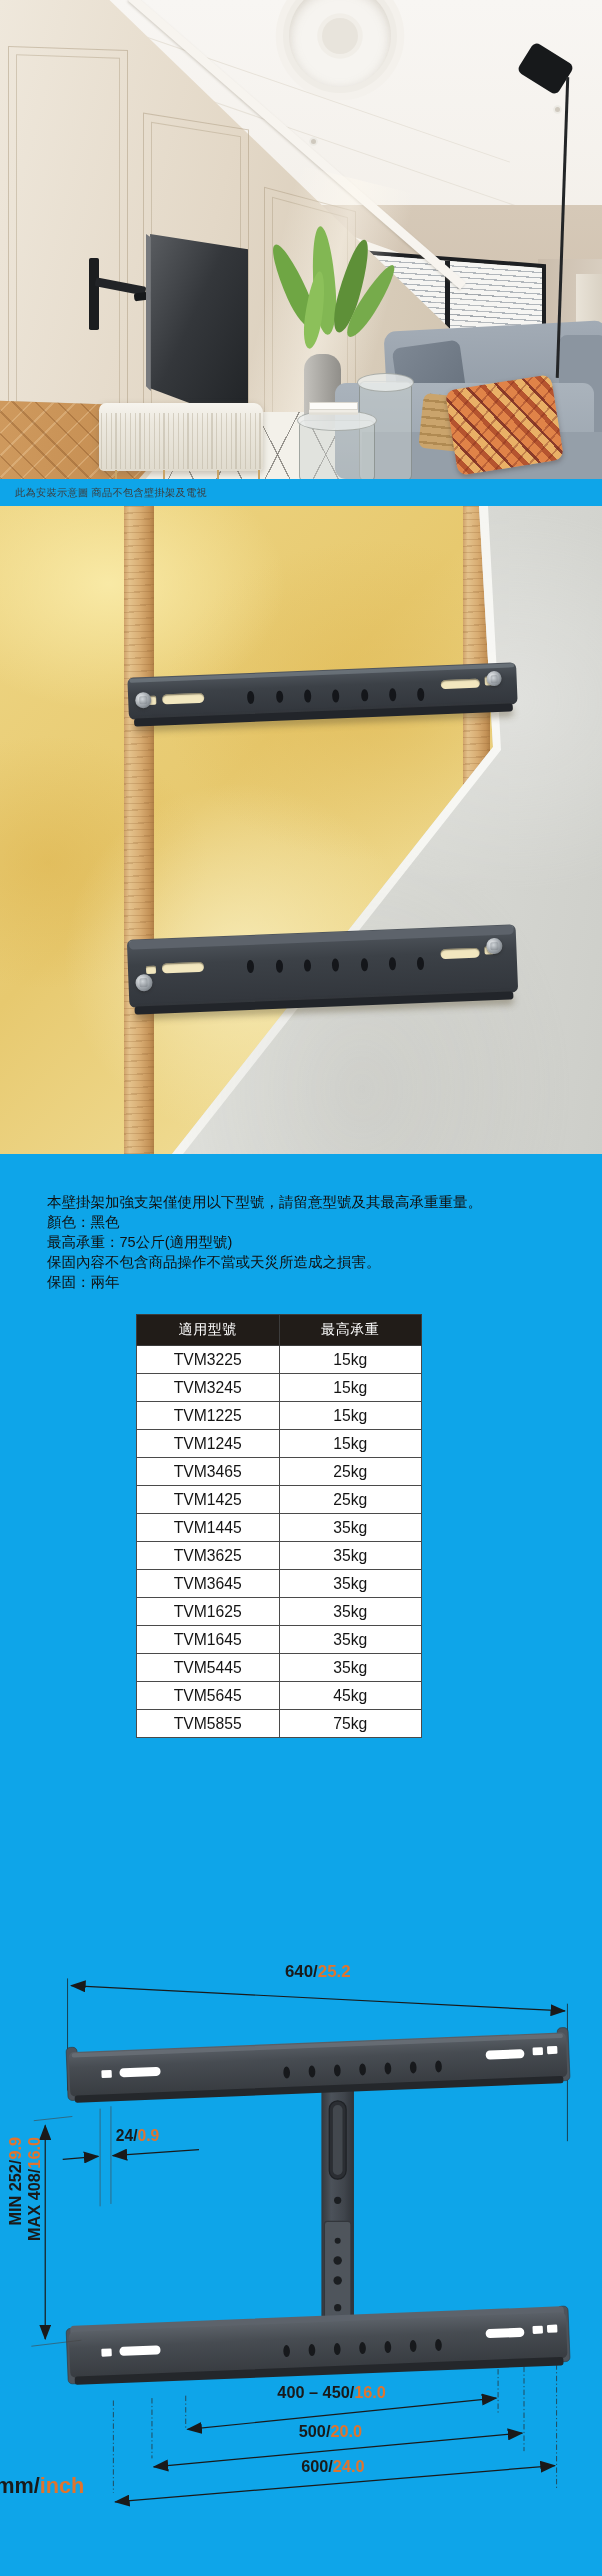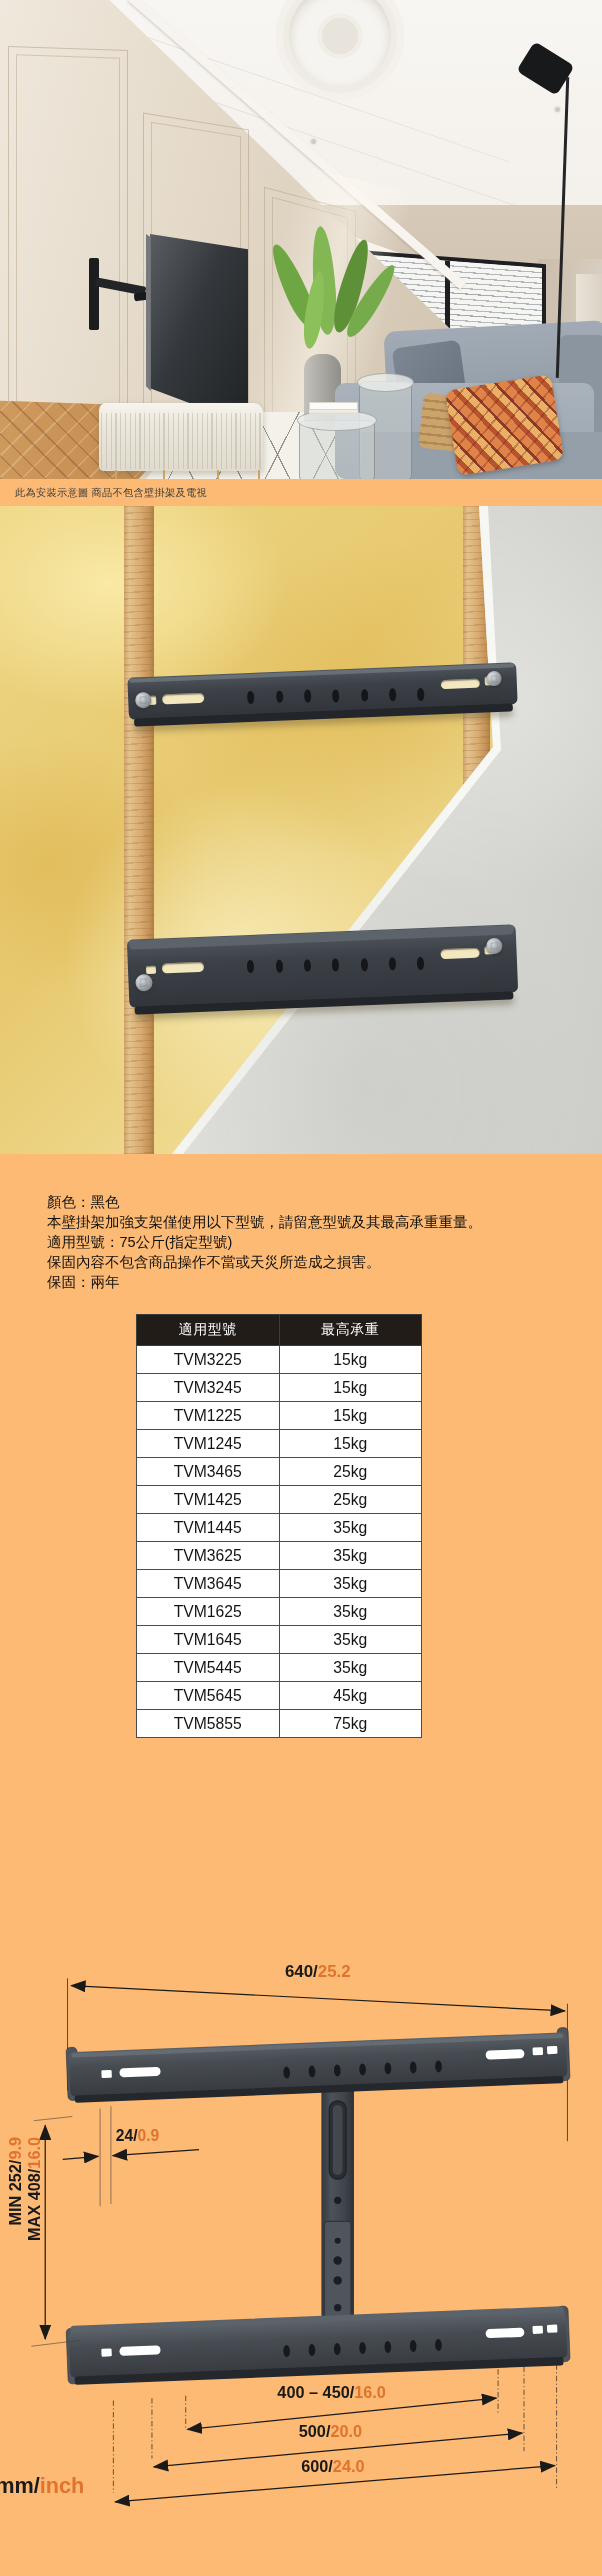--- a/index.html
+++ b/index.html
@@ -1,16 +1,16 @@
 <!DOCTYPE html>
 <html style="font-size:9.6px"><head>
 <meta charset="utf-8">
 <style>
   html,body{margin:0;padding:0;background:#fff;}
-  .page{position:relative;width:603px;height:2576px;background:#fdba74;overflow:hidden;
+  .page{position:relative;width:603px;height:2576px;background:#0ea5e9;overflow:hidden;
         font-family:"Liberation Sans",sans-serif;color:#111;}
 
   
   .hero{position:absolute;left:0;top:0;width:603px;height:479px;overflow:hidden;
         background:linear-gradient(180deg,#f8f6f3 0%,#f3efe9 52%,#e9e2d7 100%);}
   .medallion{position:absolute;left:289px;top:-15px;width:102px;height:102px;border-radius:50%;
         background:#f6f4f0;box-shadow:0 0 0 6px #efece6,0 0 0 13.3px #f4f1ec,0 3.6px 11px rgba(160,150,130,.35) inset;}
   .medallion:after{content:"";position:absolute;left:33px;top:33px;width:36px;height:36px;border-radius:50%;
         background:#e8e4dc;box-shadow:0 0 0 4.8px #f1eee8;}
   .traceline{position:absolute;height:1.2px;background:#e7e2d9;}
@@ -277,23 +277,23 @@
       <div class="oval" style="left:261px;top:28px;"></div>
       <div class="oval" style="left:289px;top:29px;"></div>
       <div class="slot" style="left:313px;top:22px;width:39px;height:9.6px;"></div>
       <div class="slot" style="left:357px;top:20.5px;width:10.2px;height:8.4px;border-radius:1.8px;"></div>
       <div class="bolt" style="left:6.6px;top:35px;width:17px;height:17px;"></div>
       <div class="bolt" style="left:359px;top:13.3px;width:15.7px;height:15.7px;"></div>
     </div>
   </div>
 
   <div class="desc">
+    <div>本壁掛架加強支架僅使用以下型號，請留意型號及其最高承重重量。</div>
     <div>顏色：黑色</div>
-    <div>本壁掛架加強支架僅使用以下型號，請留意型號及其最高承重重量。</div>
-    <div>適用型號：75公斤(指定型號)</div>
+    <div>最高承重：75公斤(適用型號)</div>
     <div>保固內容不包含商品操作不當或天災所造成之損害。</div>
     <div>保固：兩年</div>
   </div>
 
   <table class="spec-table">
     <thead>
       <tr>
         <th>適用型號</th>
         <th>最高承重</th>
       </tr>

